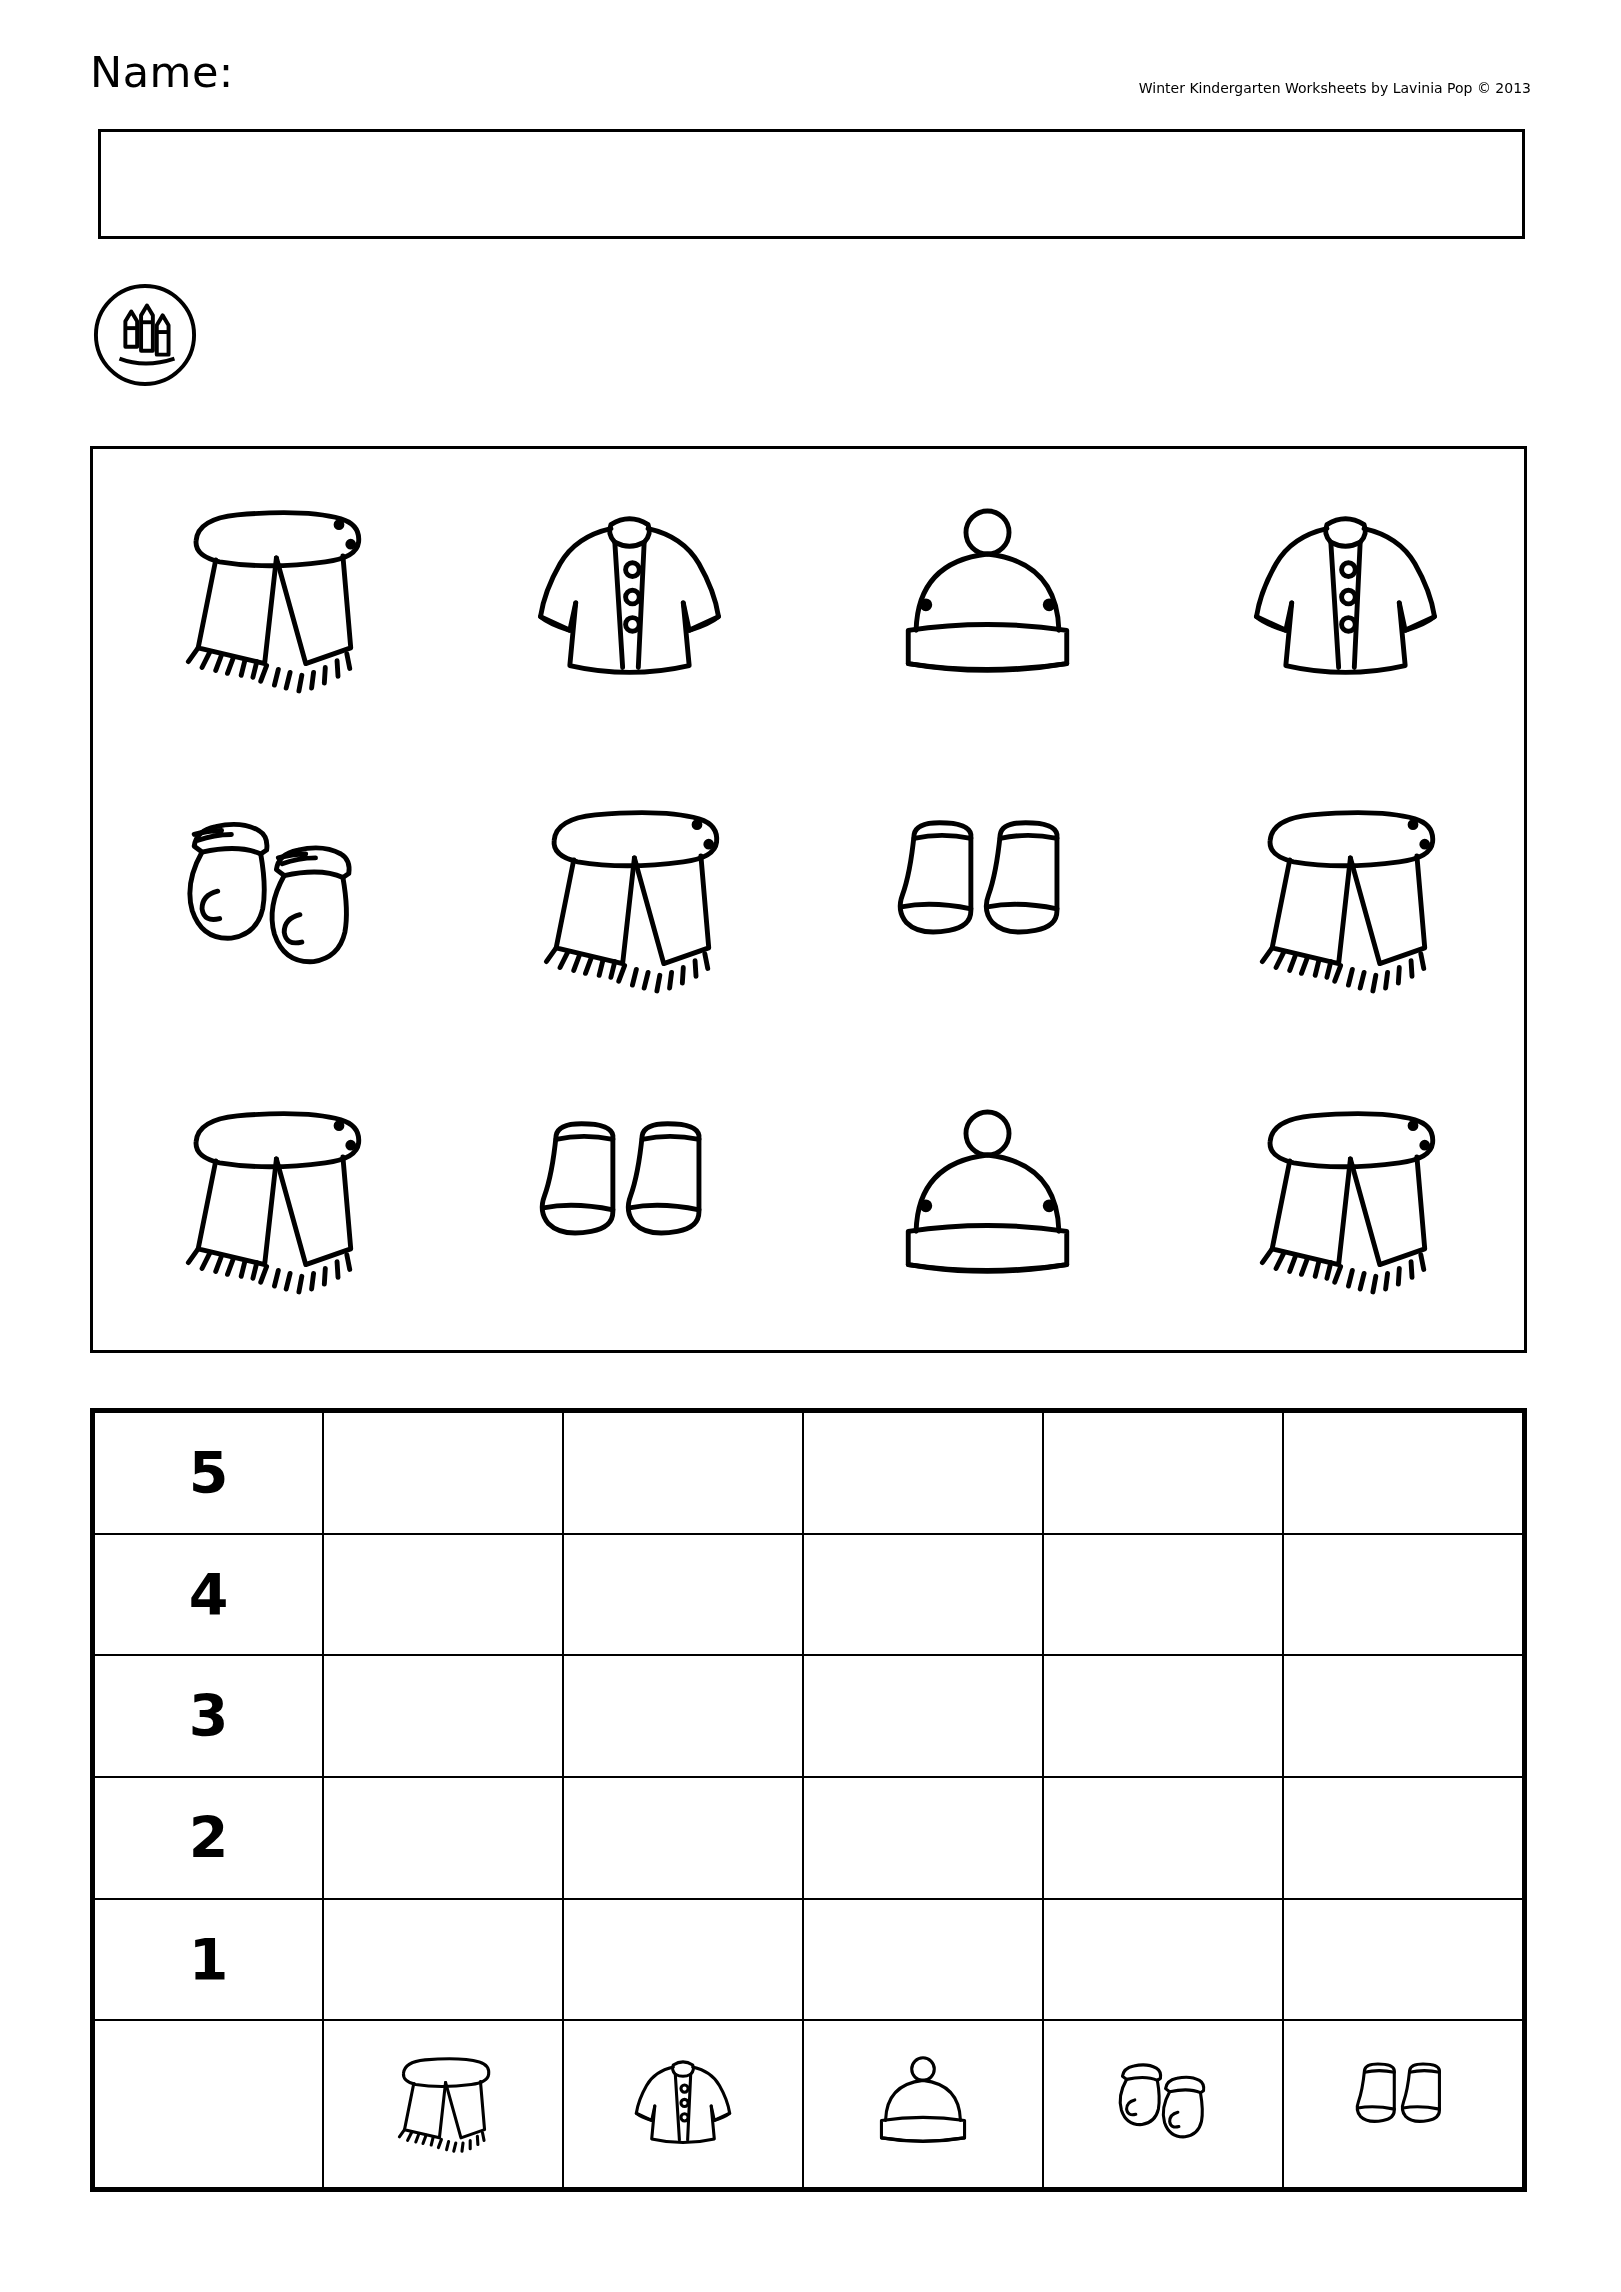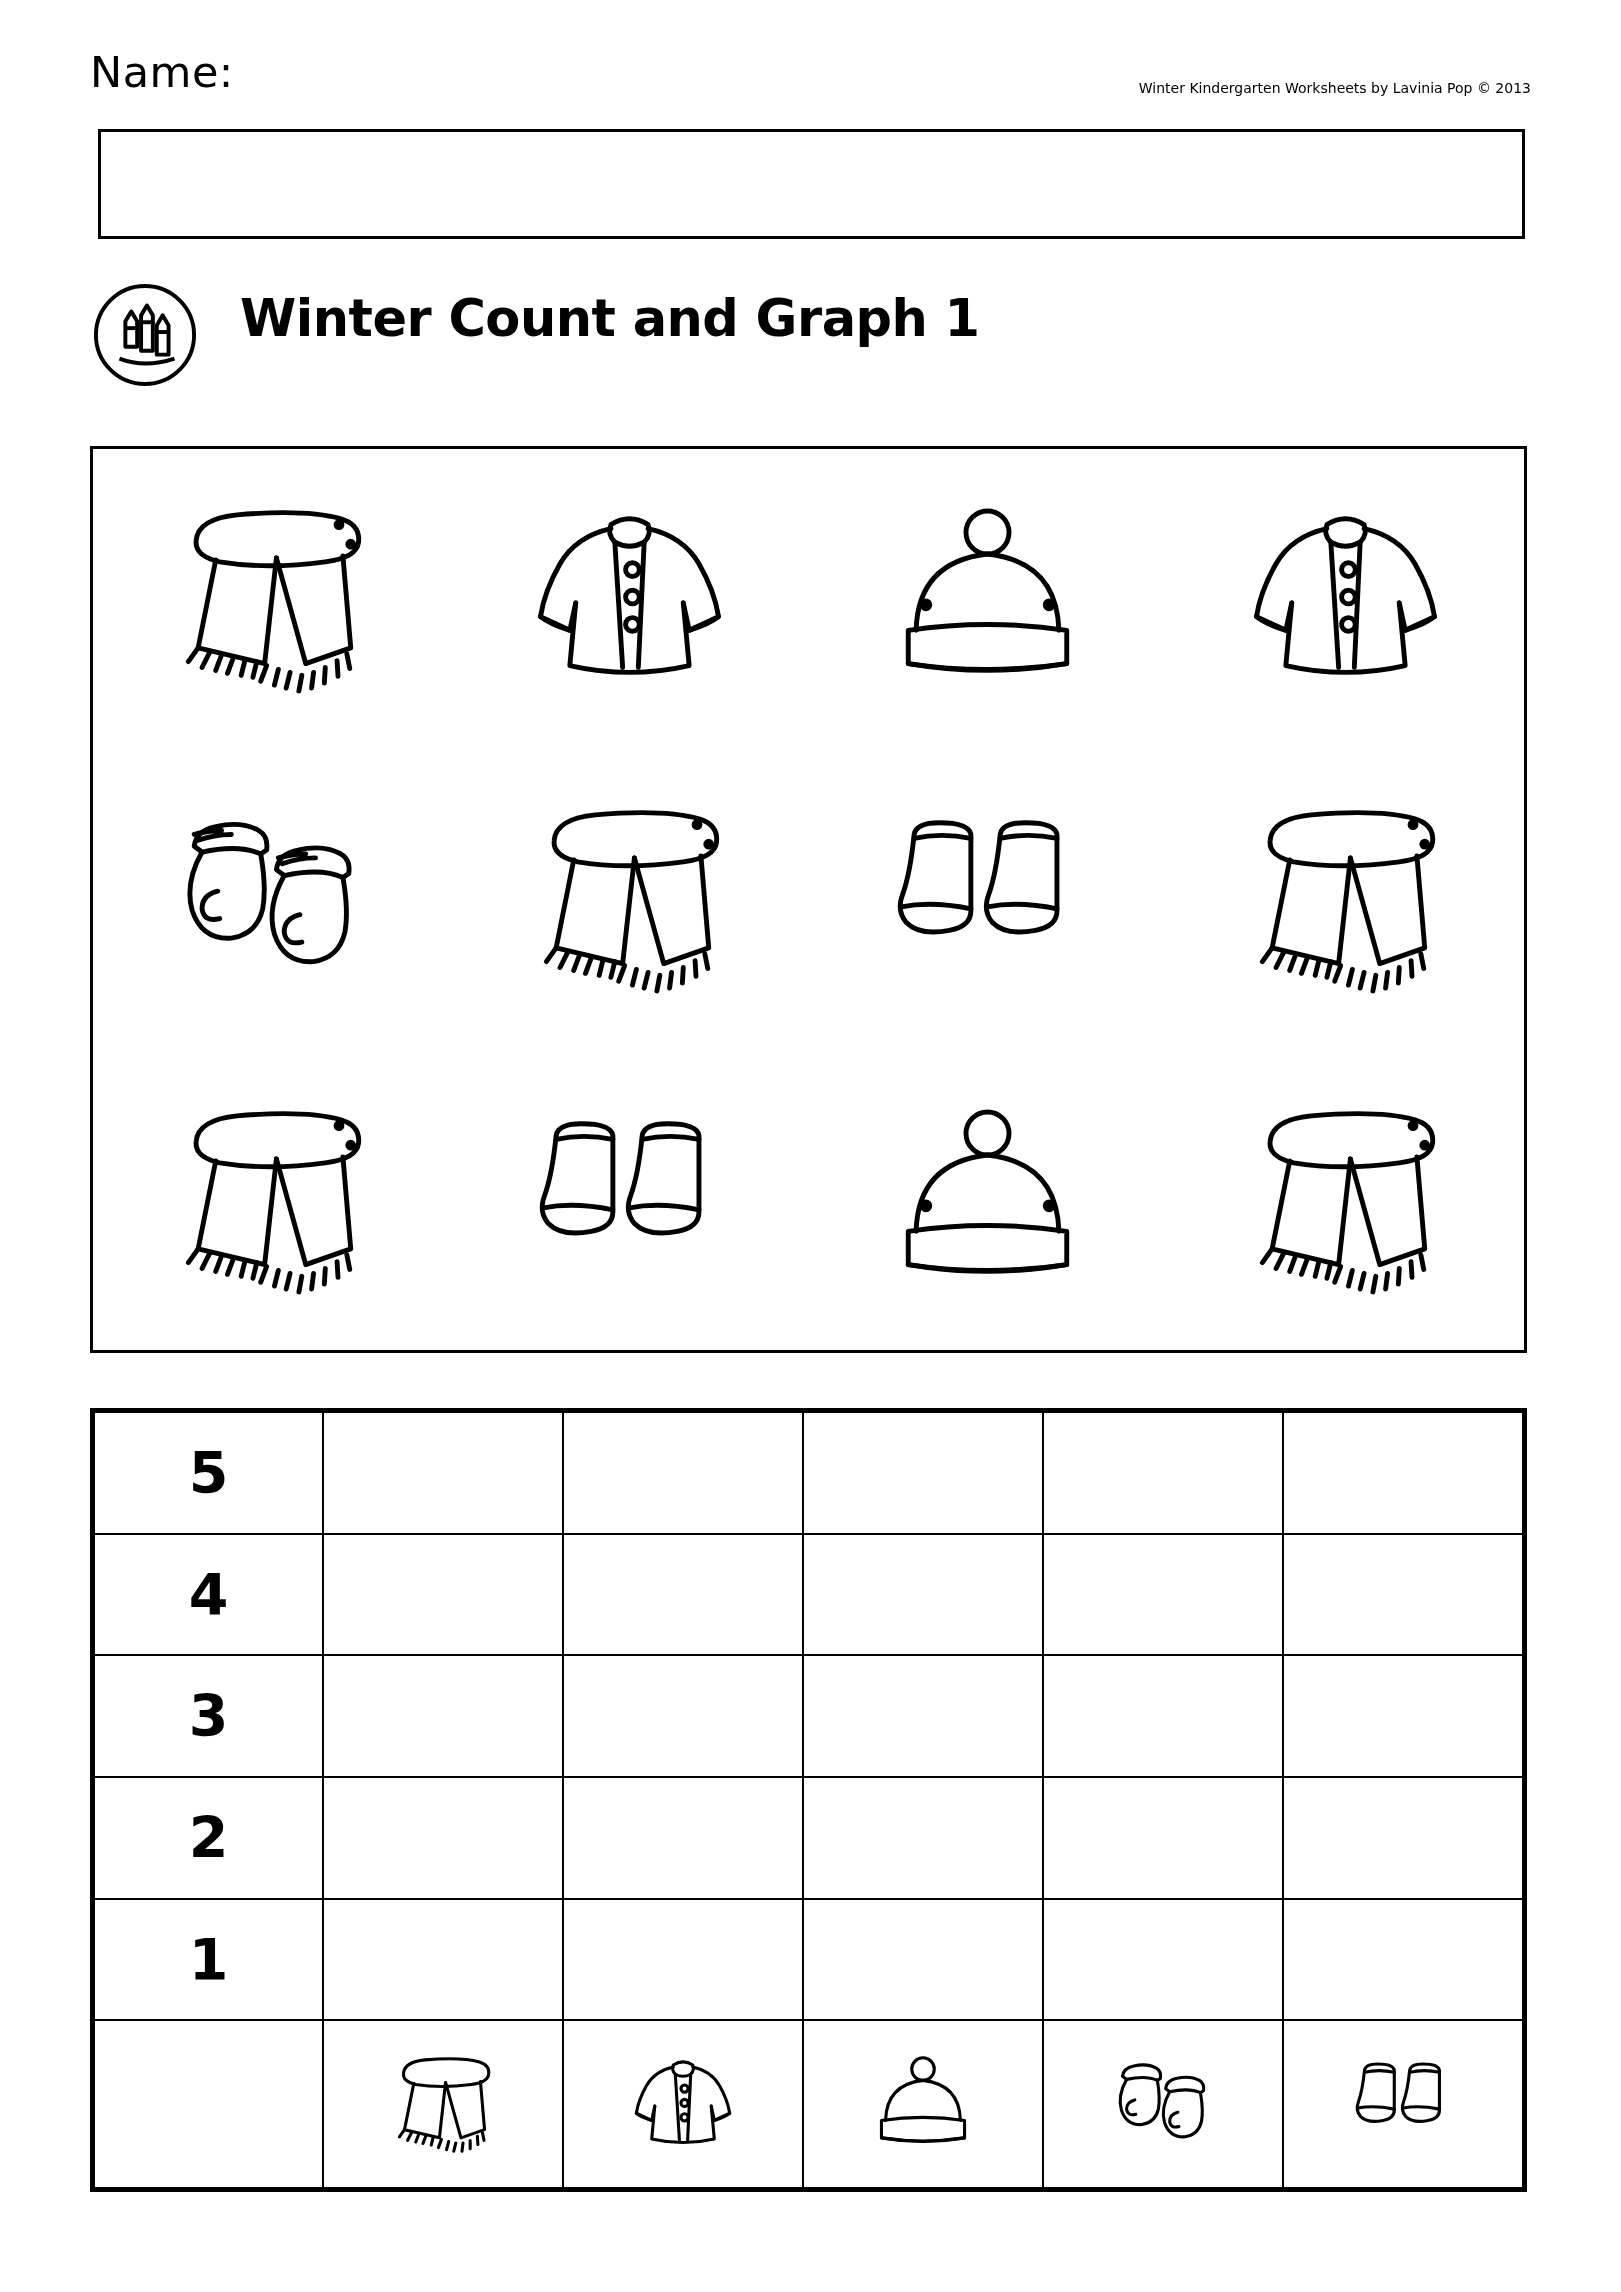--- a/index.html
+++ b/index.html
@@ -153,21 +153,20 @@
         <path d="M34 66 L34 40 L40 30 L46 40 L46 66 Z"></path>
         <path d="M34 47 L46 47"></path>
         <path d="M50 70 L50 34 L56 24 L62 34 L62 70 Z"></path>
         <path d="M50 41 L62 41"></path>
         <path d="M66 74 L66 44 L72 34 L78 44 L78 74 Z"></path>
         <path d="M66 51 L78 51"></path>
         <path d="M28 78 Q54 88 84 78"></path>
       </g>
     </svg>
   </div>
-  <div class="worksheet-title">Winter Count and Graph 1</div>
 
   <div class="picture-panel">
     <div class="pic-grid">
 
       <div class="pic-cell">
         <svg width="225" height="196" viewBox="0 0 230 200">
           <g fill="none" stroke="#000" stroke-width="5" stroke-linejoin="round" stroke-linecap="round">
             <path d="M38 40 Q40 18 80 14 Q150 8 186 18 Q206 24 204 42 Q202 58 170 62 Q110 70 62 62 Q36 56 38 40 Z"></path>
             <path d="M58 60 L40 150 L108 166 L120 58"></path>
             <path d="M120 58 L150 166 L196 150 L188 56"></path>

